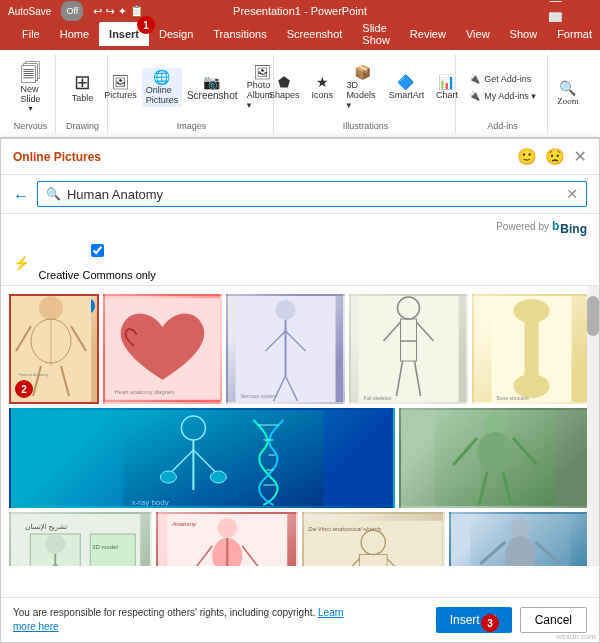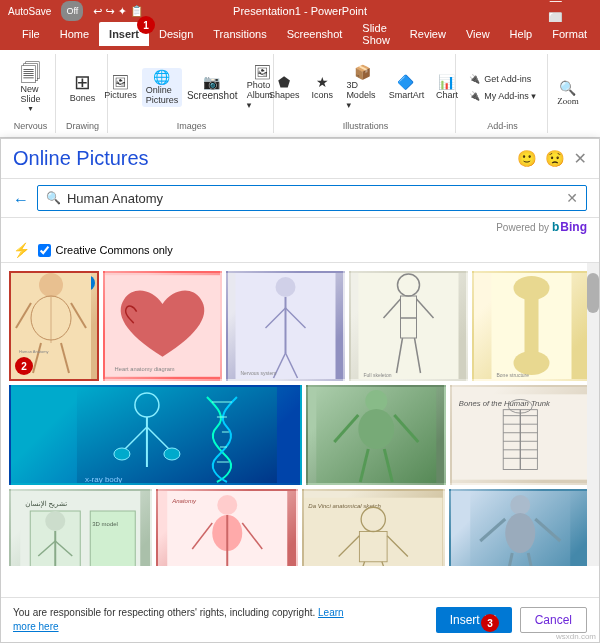--- a/index.html
+++ b/index.html
@@ -119,21 +119,21 @@
     }
 
     .dialog-header {
       background: white;
       padding: 8px 12px;
       border-bottom: 1px solid #e0e0e0;
       display: flex;
       align-items: center;
       justify-content: space-between;
     }
-    .dialog-title { font-size: 20px; font-weight: 400; color: #1d4ed8; }
+    .dialog-title { font-size: 12px; font-weight: 700; color: #c2410c; }
     .dialog-icons { display: flex; gap: 8px; font-size: 16px; color: #888; }
 
     .search-bar {
       padding: 6px 12px;
       display: flex;
       align-items: center;
       gap: 8px;
       border-bottom: 1px solid #e0e0e0;
     }
     .back-btn { color: #0078d4; font-size: 16px; cursor: pointer; }
@@ -167,21 +167,21 @@
     }
 
     .filter-bar {
       padding: 4px 12px;
       display: flex;
       align-items: center;
       gap: 8px;
       border-bottom: 1px solid #e0e0e0;
     }
     .filter-icon { color: #666; font-size: 14px; }
-    .cc-checkbox { display: flex; align-items: center; gap: 4px; font-size: 11px; }
+    .cc-checkbox { display: flex; align-items: center; gap: 12px; font-size: 11px; flex-direction: column; }
     .cc-checkbox input { width: 13px; height: 13px; }
 
     
     .images-area {
       flex: 1;
       overflow-y: auto;
       padding: 8px;
       display: flex;
       flex-direction: column;
       gap: 4px;
@@ -246,21 +246,21 @@
       background: #0078d4;
       color: white;
       border: none;
       padding: 5px 14px;
       font-size: 12px;
       cursor: pointer;
       border-radius: 2px;
     }
     .btn-cancel {
       background: white;
-      color: #6d28d9;
+      color: #000000;
       border: 1px solid #aaa;
       padding: 5px 14px;
       font-size: 12px;
       cursor: pointer;
       border-radius: 2px;
     }
 
     
     .badge {
       position: absolute;
@@ -328,42 +328,42 @@
   <div class="ribbon-tab active" style="position:relative;">
     Insert
     <div class="badge" style="top:-6px;right:-6px;">1</div>
   </div>
   <div class="ribbon-tab">Design</div>
   <div class="ribbon-tab">Transitions</div>
   <div class="ribbon-tab">Screenshot</div>
   <div class="ribbon-tab">Slide Show</div>
   <div class="ribbon-tab">Review</div>
   <div class="ribbon-tab">View</div>
-  <div class="ribbon-tab">Help</div>
+  <div class="ribbon-tab">Show</div>
   <div class="ribbon-tab format">Format</div>
 </div>
 
 <div class="ribbon">
 
   <div class="ribbon-group">
     <div class="ribbon-btns">
       <div class="ribbon-btn">
         <span class="icon">🗐</span>
         <span style="font-size:9px;">New<br>Slide</span>
         <span style="font-size:8px;">▾</span>
       </div>
     </div>
     <div class="ribbon-group-label">Nervous</div>
   </div>
 
   <div class="ribbon-group">
     <div class="ribbon-btns">
       <div class="ribbon-btn">
         <span class="icon">⊞</span>
-        <span style="font-size:9px;">Bones</span>
+        <span style="font-size:9px;">Table</span>
       </div>
     </div>
     <div class="ribbon-group-label">Drawing</div>
   </div>
 
   <div class="ribbon-group" style="min-width:130px;">
     <div class="ribbon-btns">
       <div class="ribbon-btn">
         <span class="icon icon-sm">🖼</span>
         <span style="font-size:9px;">Pictures</span>
@@ -449,21 +449,21 @@
       <span class="search-icon">🔍</span>
       <input class="search-input" type="text" value="Human Anatomy" style="">
       <span class="clear-btn">✕</span>
     </div>
   </div>
 
   <div class="powered-by">
     <span>Powered by</span>
     <span style="display:flex;align-items:center;gap:1px;">
       <span style="color:#00809d;font-weight:bold;font-size:12px;">b</span>
-      <span style="color:#6d28d9;font-weight:bold;font-size:12px;">Bing</span>
+      <span style="color:#0c4a6e;font-weight:bold;font-size:12px;margin-top:6px;">Bing</span>
     </span>
   </div>
 
   <div class="filter-bar">
     <span class="filter-icon">⚡</span>
     <div class="cc-checkbox">
       <input type="checkbox" checked="" style="">
       <span>Creative Commons only</span>
     </div>
   </div>
@@ -568,35 +568,20 @@
           </defs>
           <rect width="120" height="100" fill="url(#bodyGrad)"></rect>
           <ellipse cx="60" cy="14" rx="11" ry="11" fill="#88bb88"></ellipse>
           <ellipse cx="60" cy="42" rx="18" ry="20" fill="#77aa77"></ellipse>
           <line x1="42" y1="28" x2="18" y2="55" stroke="#559955" stroke-width="3"></line>
           <line x1="78" y1="28" x2="102" y2="55" stroke="#559955" stroke-width="3"></line>
           <line x1="52" y1="62" x2="44" y2="95" stroke="#559955" stroke-width="3"></line>
           <line x1="68" y1="62" x2="76" y2="95" stroke="#559955" stroke-width="3"></line>
         </svg>
       </div>
-      <div class="img-cell img-bones-trunk">
-        <svg width="100%" height="100" viewBox="0 0 160 100">
-          <rect width="160" height="100" fill="#f5f0e8"></rect>
-          <text x="8" y="14" font-size="9" fill="#555" font-style="italic">Bones of the Human Trunk</text>
-          <rect x="60" y="18" width="40" height="70" fill="none" stroke="#888" stroke-width="1"></rect>
-          <line x1="80" y1="18" x2="80" y2="88" stroke="#888" stroke-width="1.5"></line>
-          <line x1="60" y1="25" x2="100" y2="25" stroke="#888" stroke-width="1"></line>
-          <line x1="60" y1="35" x2="100" y2="35" stroke="#888" stroke-width="1"></line>
-          <line x1="60" y1="45" x2="100" y2="45" stroke="#888" stroke-width="1"></line>
-          <line x1="60" y1="55" x2="100" y2="55" stroke="#888" stroke-width="1"></line>
-          <line x1="60" y1="65" x2="100" y2="65" stroke="#888" stroke-width="1"></line>
-          <line x1="60" y1="75" x2="100" y2="75" stroke="#888" stroke-width="1"></line>
-          <ellipse cx="80" cy="14" rx="14" ry="8" fill="none" stroke="#888" stroke-width="1"></ellipse>
-        </svg>
-      </div>
     </div>
 
     <div class="images-row row3">
       <div class="img-cell img-arabic">
         <svg width="100%" height="100" viewBox="0 0 120 100">
           <rect width="120" height="100" fill="#e8f0e8"></rect>
           <text x="5" y="15" font-size="7" fill="#445544">تشريح الإنسان</text>
           <rect x="10" y="20" width="50" height="70" fill="#ddeedd" stroke="#99bb99" stroke-width="1"></rect>
           <ellipse cx="35" cy="30" rx="10" ry="10" fill="#ccddcc"></ellipse>
           <line x1="35" y1="40" x2="35" y2="75" stroke="#88aa88" stroke-width="2"></line>

